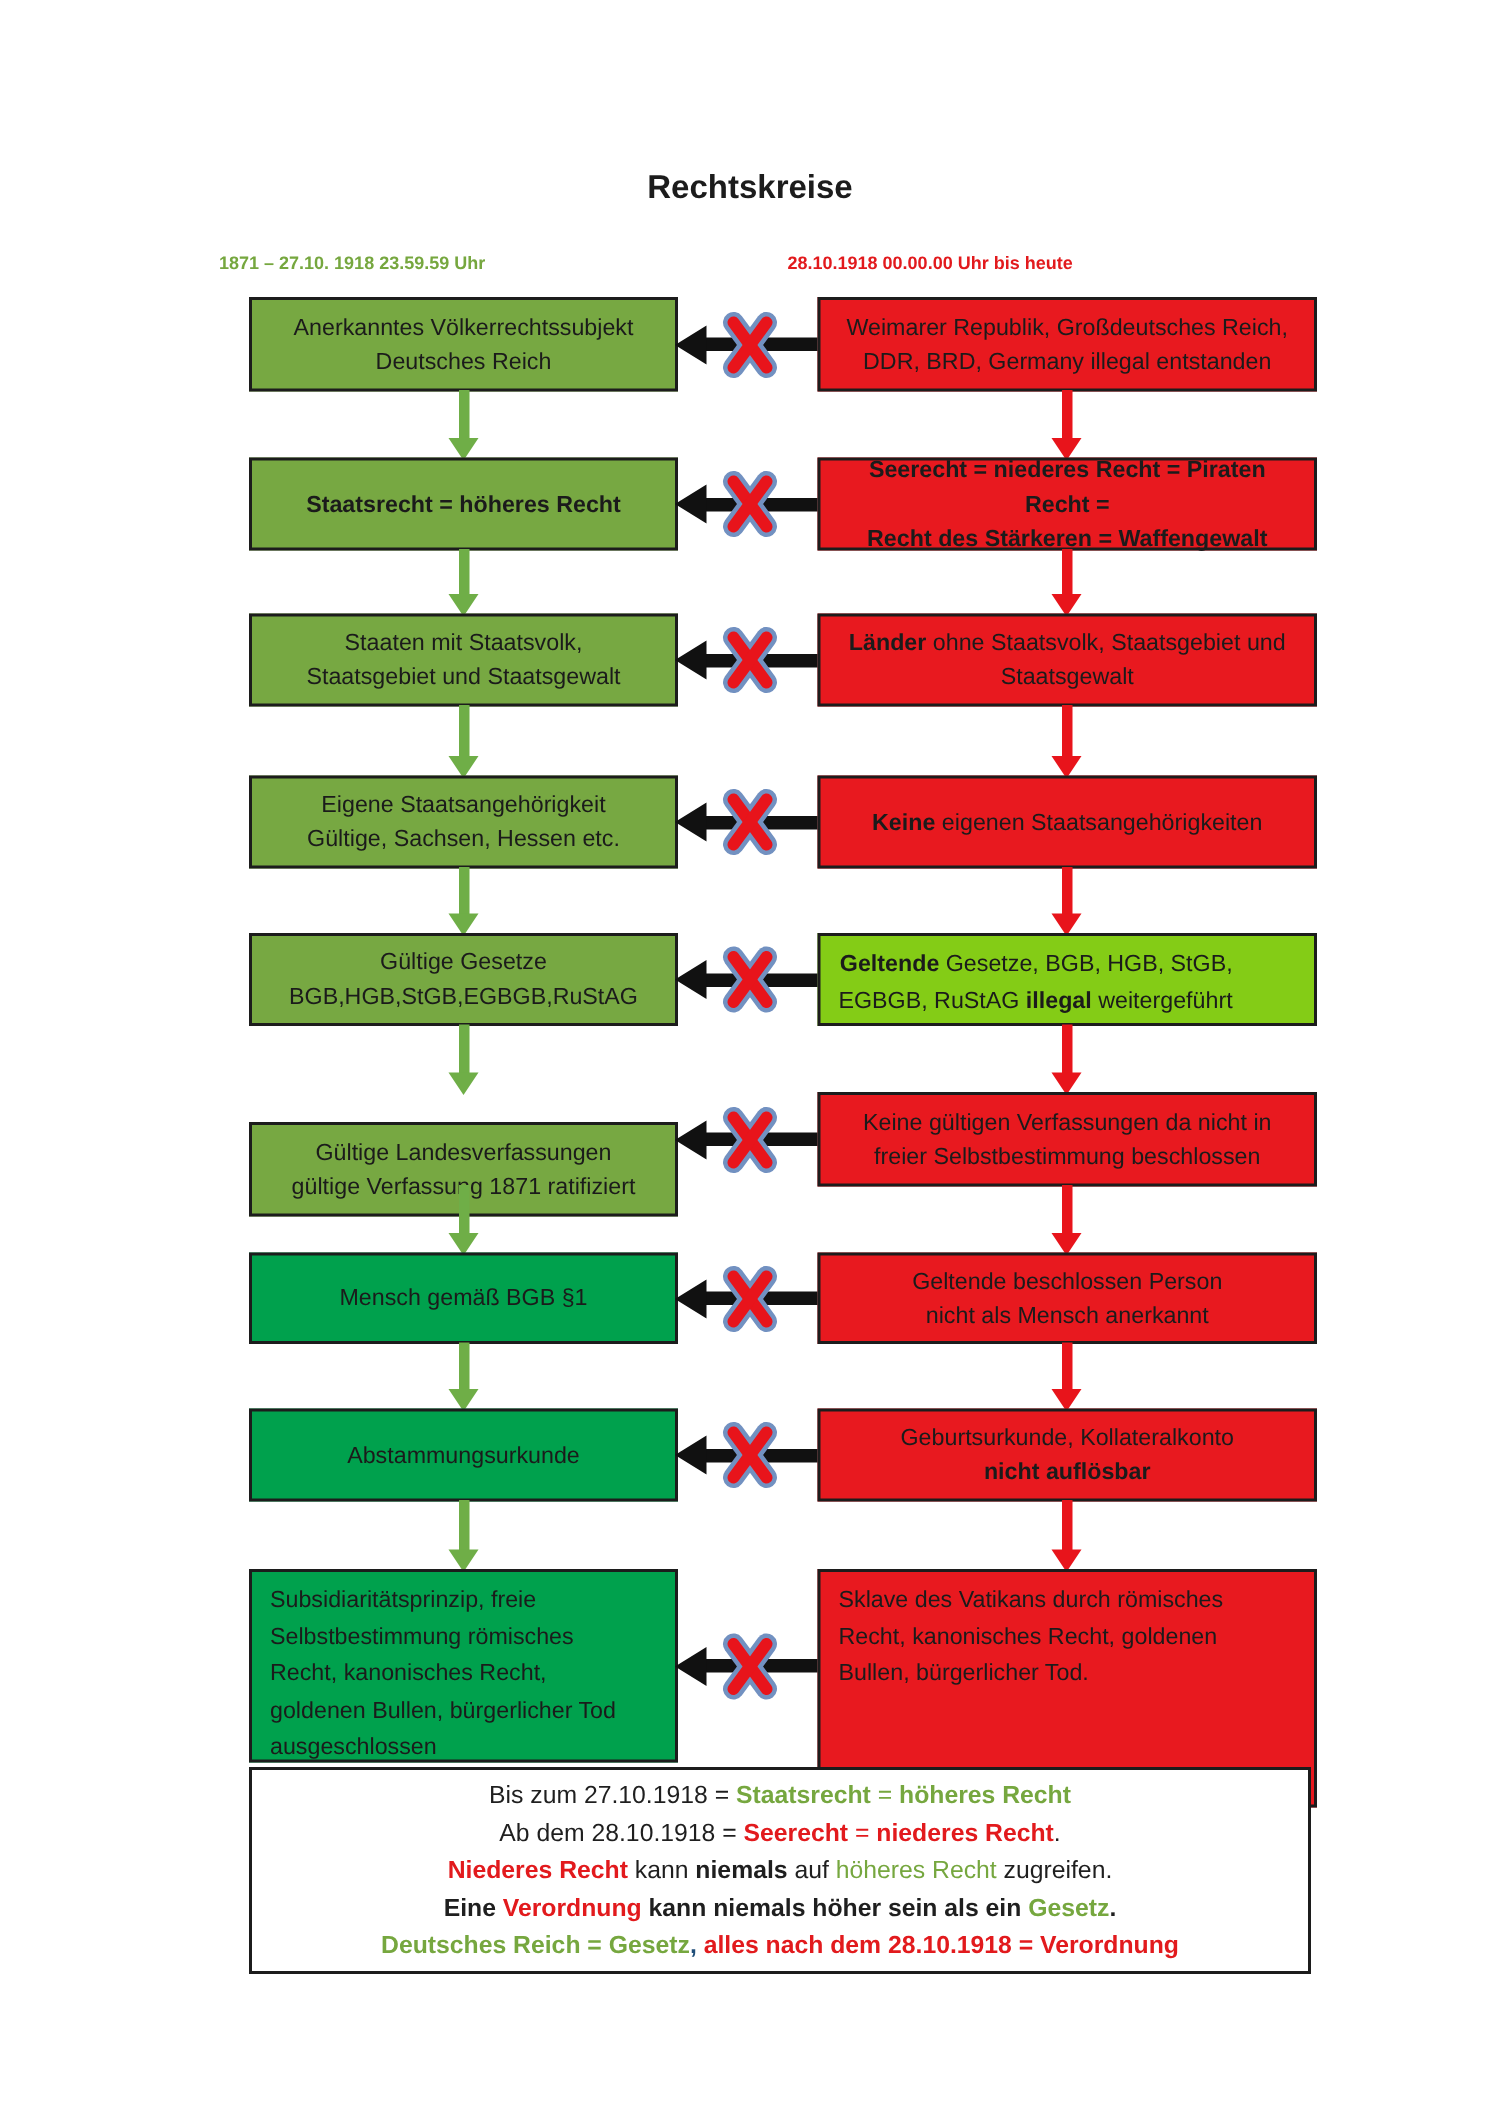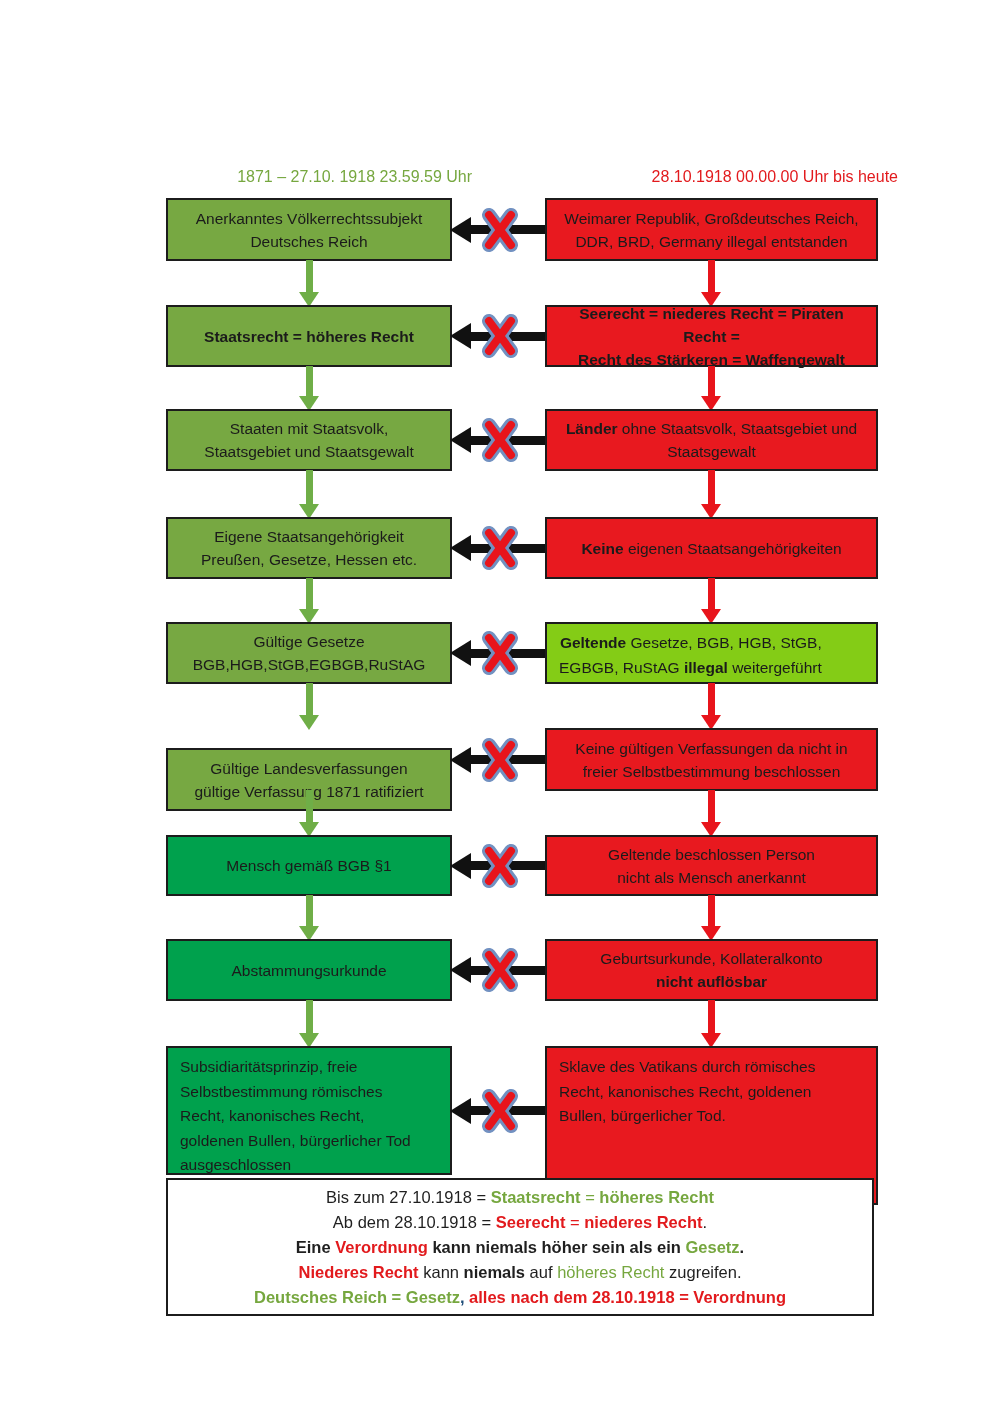--- a/index.html
+++ b/index.html
@@ -15,23 +15,23 @@
     position:absolute;
     top:112px; left:0; width:1000px;
     text-align:center;
     font-size:22px;
     font-weight:700;
     color:#1c1c1c;
   }
   .col-header{
     position:absolute;
     top:168px;
-    font-size:16px;
-    font-weight:400;
-    text-align:right;
+    font-size:12px;
+    font-weight:700;
+    text-align:left;
   }
   .col-header.left{ left:146px; width:326px; }
   .col-header.right{ left:525px; width:373px; }
   .box{
     position:absolute;
     box-sizing:border-box;
     border:2px solid #1c1c1c;
     display:flex;
     flex-direction:column;
     justify-content:center;
@@ -60,20 +60,21 @@
     text-align:center;
     font-size:16.5px;
     line-height:25px;
     padding:4px 8px;
   }
 </style>
 </head>
 <body>
 
 <div class="page">
+  <div class="title">Rechtskreise</div>
   <div class="col-header left" style="color: rgb(118, 167, 63);">1871 – 27.10. 1918 23.59.59 Uhr</div>
   <div class="col-header right" style="color: rgb(226, 26, 29);">28.10.1918 00.00.00 Uhr bis heute</div>
   <div id="diagram">
       <div class="box align-center" style="left: 166px; top: 198px; width: 286px; height: 63px; background: rgb(119, 168, 66);"><div><span>Anerkanntes Völkerrechtssubjekt
 Deutsches Reich</span></div></div>
       <div class="box align-center" style="left: 545px; top: 198px; width: 333px; height: 63px; background: rgb(232, 25, 31); text-align: center;"><div><span>Weimarer Republik, Großdeutsches Reich,
 DDR, BRD, Germany illegal entstanden</span></div></div>
       <div class="harrow-bar" style="left: 470px; top: 225px; width: 75px; height: 9px;"></div>
       <div class="harrow-head" style="left: 450px; top: 216.5px; border-top: 13px solid transparent; border-bottom: 13px solid transparent; border-right: 21px solid rgb(17, 17, 17);"></div>
       <div class="x-wrap" style="left: 479px; top: 205.5px;"><svg width="42" height="48" viewBox="0 0 42 48">
@@ -111,21 +112,21 @@
           <line x1="10" y1="9" x2="32" y2="39" stroke="#7291C1" stroke-width="14" stroke-linecap="round"></line>
           <line x1="32" y1="9" x2="10" y2="39" stroke="#7291C1" stroke-width="14" stroke-linecap="round"></line>
           <line x1="10" y1="9" x2="32" y2="39" stroke="#E8141B" stroke-width="8" stroke-linecap="round"></line>
           <line x1="32" y1="9" x2="10" y2="39" stroke="#E8141B" stroke-width="8" stroke-linecap="round"></line>
         </svg></div>
       <div class="varrow-bar" style="left: 305.5px; top: 470px; width: 7px; height: 35px; background: rgb(111, 174, 71);"></div>
       <div class="varrow-head" style="left: 298.5px; top: 504px; border-left: 10.5px solid transparent; border-right: 10.5px solid transparent; border-top: 15px solid rgb(111, 174, 71);"></div>
       <div class="varrow-bar" style="left: 708px; top: 470px; width: 7px; height: 35px; background: rgb(232, 20, 27);"></div>
       <div class="varrow-head" style="left: 701px; top: 504px; border-left: 10.5px solid transparent; border-right: 10.5px solid transparent; border-top: 15px solid rgb(232, 20, 27);"></div>
       <div class="box align-center" style="left: 166px; top: 517px; width: 286px; height: 62px; background: rgb(119, 168, 66);"><div><span>Eigene Staatsangehörigkeit
-Preußen, Gesetze, Hessen etc.</span></div></div>
+Gültige, Sachsen, Hessen etc.</span></div></div>
       <div class="box align-center" style="left: 545px; top: 517px; width: 333px; height: 62px; background: rgb(232, 25, 31);"><div><span style="font-weight: 700;">Keine</span><span> eigenen Staatsangehörigkeiten</span></div></div>
       <div class="harrow-bar" style="left: 470px; top: 543.5px; width: 75px; height: 9px;"></div>
       <div class="harrow-head" style="left: 450px; top: 535px; border-top: 13px solid transparent; border-bottom: 13px solid transparent; border-right: 21px solid rgb(17, 17, 17);"></div>
       <div class="x-wrap" style="left: 479px; top: 524px;"><svg width="42" height="48" viewBox="0 0 42 48">
           <line x1="10" y1="9" x2="32" y2="39" stroke="#7291C1" stroke-width="14" stroke-linecap="round"></line>
           <line x1="32" y1="9" x2="10" y2="39" stroke="#7291C1" stroke-width="14" stroke-linecap="round"></line>
           <line x1="10" y1="9" x2="32" y2="39" stroke="#E8141B" stroke-width="8" stroke-linecap="round"></line>
           <line x1="32" y1="9" x2="10" y2="39" stroke="#E8141B" stroke-width="8" stroke-linecap="round"></line>
         </svg></div>
       <div class="varrow-bar" style="left: 305.5px; top: 578px; width: 7px; height: 32px; background: rgb(111, 174, 71);"></div>
@@ -207,17 +208,17 @@
       <div class="x-wrap" style="left: 479px; top: 1086.5px;"><svg width="42" height="48" viewBox="0 0 42 48">
           <line x1="10" y1="9" x2="32" y2="39" stroke="#7291C1" stroke-width="14" stroke-linecap="round"></line>
           <line x1="32" y1="9" x2="10" y2="39" stroke="#7291C1" stroke-width="14" stroke-linecap="round"></line>
           <line x1="10" y1="9" x2="32" y2="39" stroke="#E8141B" stroke-width="8" stroke-linecap="round"></line>
           <line x1="32" y1="9" x2="10" y2="39" stroke="#E8141B" stroke-width="8" stroke-linecap="round"></line>
         </svg></div>
     </div>
   <div id="footer" class="footer-box" style="left: 166px; top: 1178px; width: 708px; height: 138px; justify-content: center;">
       <div><span style="color: rgb(31, 31, 31);">Bis zum 27.10.1918 = </span><span style="font-weight: 700; color: rgb(118, 167, 63);">Staatsrecht</span><span style="color: rgb(118, 167, 63);"> = </span><span style="font-weight: 700; color: rgb(118, 167, 63);">höheres Recht</span></div>
       <div><span style="color: rgb(31, 31, 31);">Ab dem 28.10.1918 = </span><span style="font-weight: 700; color: rgb(226, 26, 29);">Seerecht</span><span style="color: rgb(226, 26, 29);"> = </span><span style="font-weight: 700; color: rgb(226, 26, 29);">niederes Recht</span><span style="color: rgb(31, 31, 31);">.</span></div>
+      <div><span style="font-weight: 700; color: rgb(226, 26, 29);">Niederes Recht</span><span style="color: rgb(31, 31, 31);"> kann </span><span style="font-weight: 700; color: rgb(31, 31, 31);">niemals</span><span style="color: rgb(31, 31, 31);"> auf </span><span style="color: rgb(118, 167, 63);">höheres Recht</span><span style="color: rgb(31, 31, 31);"> zugreifen.</span></div>
       <div><span style="font-weight: 700; color: rgb(31, 31, 31);">Eine </span><span style="font-weight: 700; color: rgb(226, 26, 29);">Verordnung</span><span style="font-weight: 700; color: rgb(31, 31, 31);"> kann niemals höher sein als ein </span><span style="font-weight: 700; color: rgb(118, 167, 63);">Gesetz</span><span style="font-weight: 700; color: rgb(31, 31, 31);">.</span></div>
-      <div><span style="font-weight: 700; color: rgb(226, 26, 29);">Niederes Recht</span><span style="color: rgb(31, 31, 31);"> kann </span><span style="font-weight: 700; color: rgb(31, 31, 31);">niemals</span><span style="color: rgb(31, 31, 31);"> auf </span><span style="color: rgb(118, 167, 63);">höheres Recht</span><span style="color: rgb(31, 31, 31);"> zugreifen.</span></div>
       <div><span style="font-weight: 700; color: rgb(118, 167, 63);">Deutsches Reich = Gesetz</span><span style="font-weight: 700; color: rgb(31, 78, 121);">,</span><span style="font-weight: 700; color: rgb(226, 26, 29);"> alles nach dem 28.10.1918 = Verordnung</span></div>
     </div>
 </div>
 
 </body></html>

